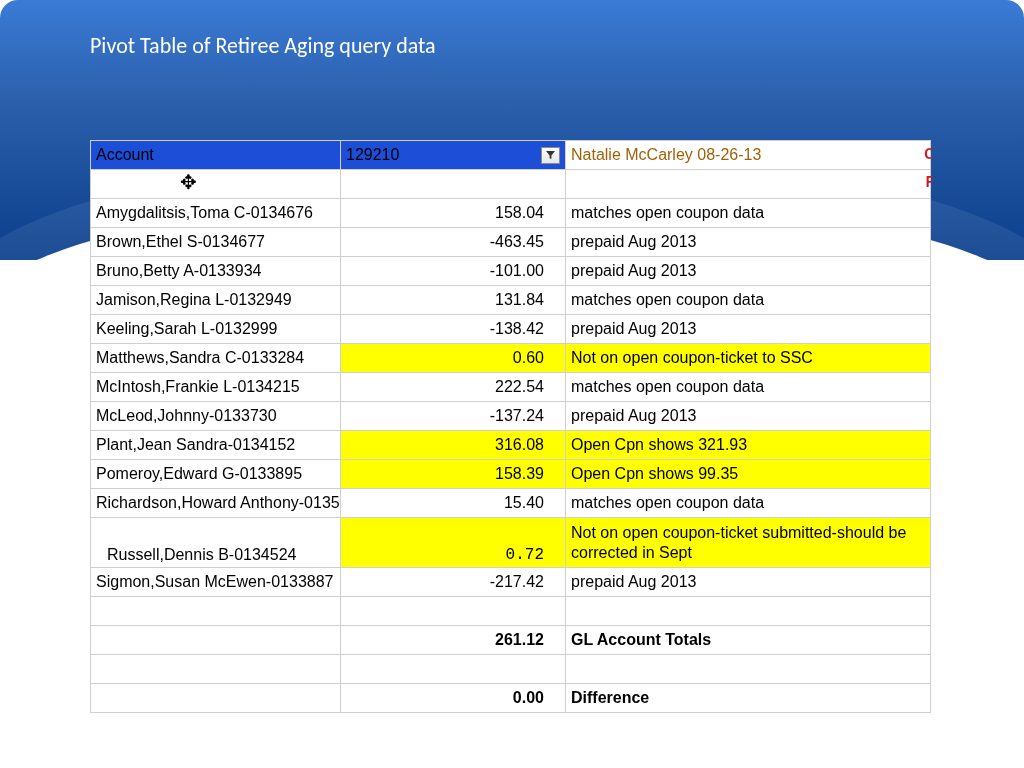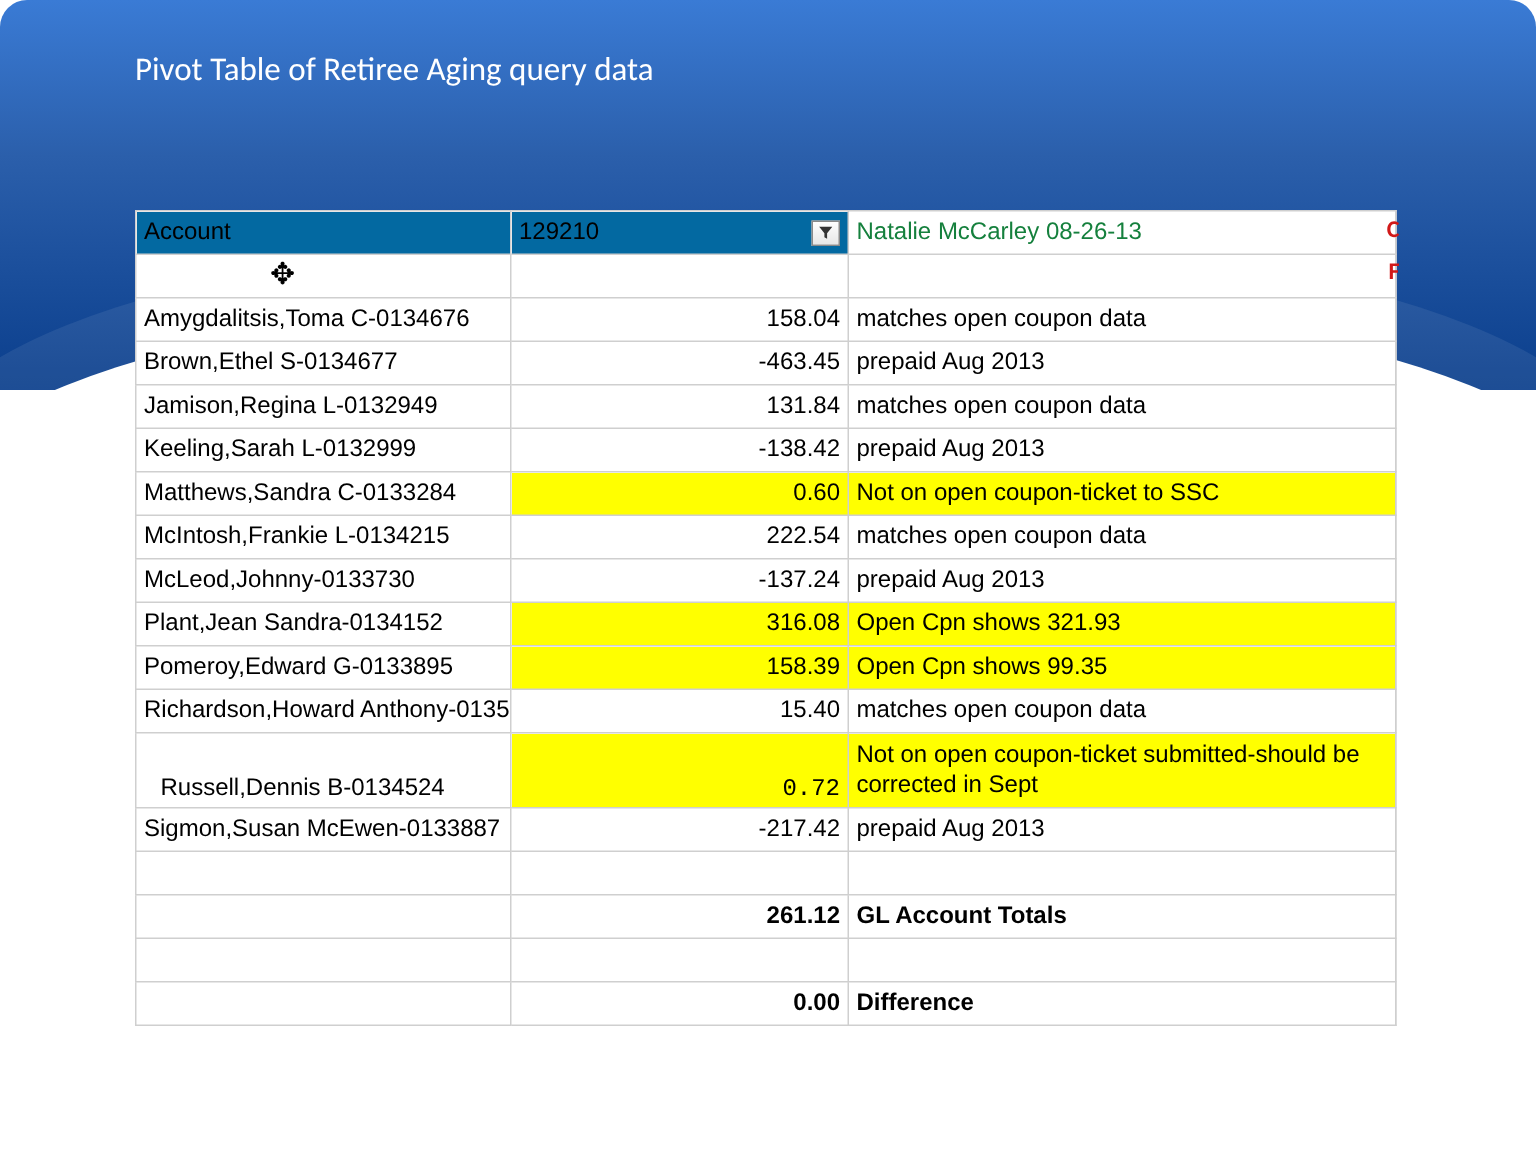--- a/index.html
+++ b/index.html
@@ -70,26 +70,26 @@
   col.c2 { width: 225px; }
   col.c3 { width: 365px; }
   td {
     border: 1px solid #cfcfcf;
     padding: 3px 5px;
     height: 22px;
     vertical-align: middle;
     white-space: nowrap;
     overflow: hidden;
   }
-  td.num { text-align: right; padding-right: 5px; }
-  .hdr-row td { background: #0369a1; }
+  td.num { text-align: right; padding-right: 21px; }
+  .hdr-row td { background: #1d4ed8; }
   .blank-row td { background: #fff; border-left: 1px solid #cfcfcf; border-right: 1px solid #cfcfcf; }
   .lbl-row td.hdr { background: #dde7f0; font-weight: bold; }
   .total-row td { background: #dde7f0; font-weight: bold; }
-  .red { color: #15803d; }
+  .red { color: #a16207; }
   .yellow { background: #ffff00 !important; }
   .filter-btn {
     display: inline-flex;
     align-items: center;
     justify-content: center;
     width: 17px;
     height: 15px;
     border: 1px solid #8a8a8a;
     background: linear-gradient(#fefefe,#e7e7e7);
     float: right;
@@ -170,20 +170,25 @@
             <td>Amygdalitsis,Toma C-0134676</td>
             <td class="num">158.04</td>
             <td>matches open coupon data</td>
           </tr>
           <tr>
             <td>Brown,Ethel S-0134677</td>
             <td class="num">-463.45</td>
             <td>prepaid Aug 2013</td>
           </tr>
           <tr>
+            <td>Bruno,Betty A-0133934</td>
+            <td class="num">-101.00</td>
+            <td>prepaid Aug 2013</td>
+          </tr>
+          <tr>
             <td>Jamison,Regina L-0132949</td>
             <td class="num">131.84</td>
             <td>matches open coupon data</td>
           </tr>
           <tr>
             <td>Keeling,Sarah L-0132999</td>
             <td class="num">-138.42</td>
             <td>prepaid Aug 2013</td>
           </tr>
           <tr>

